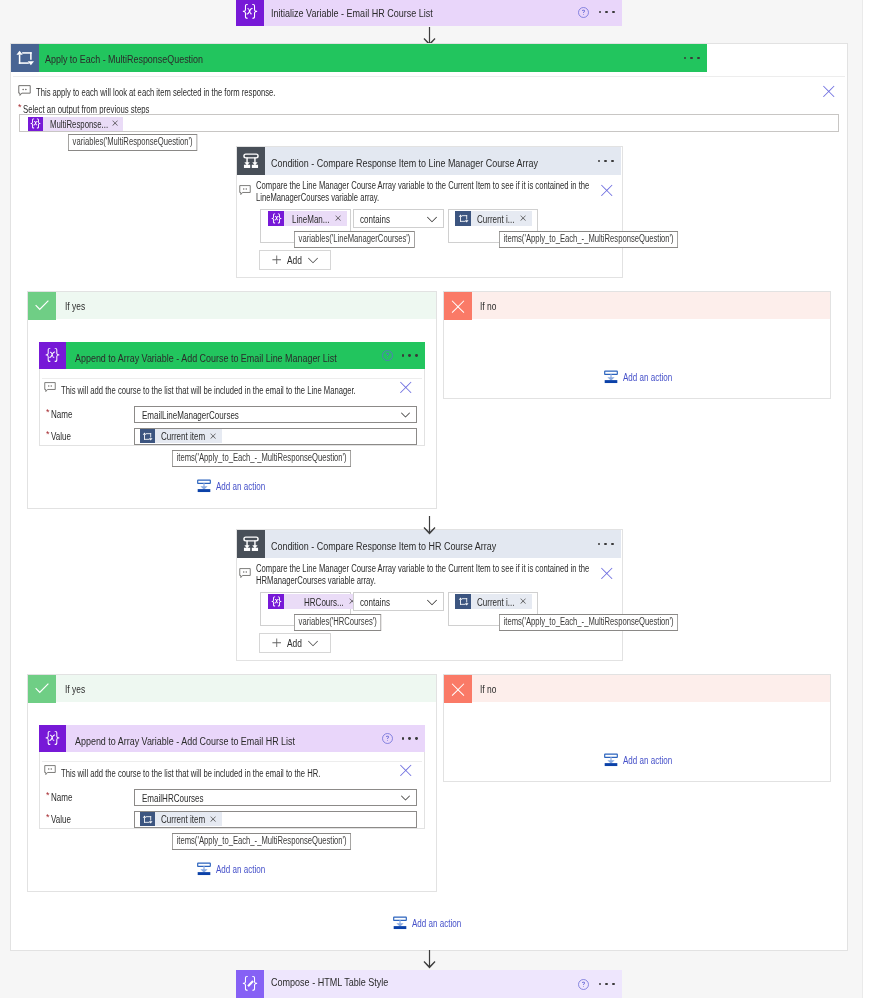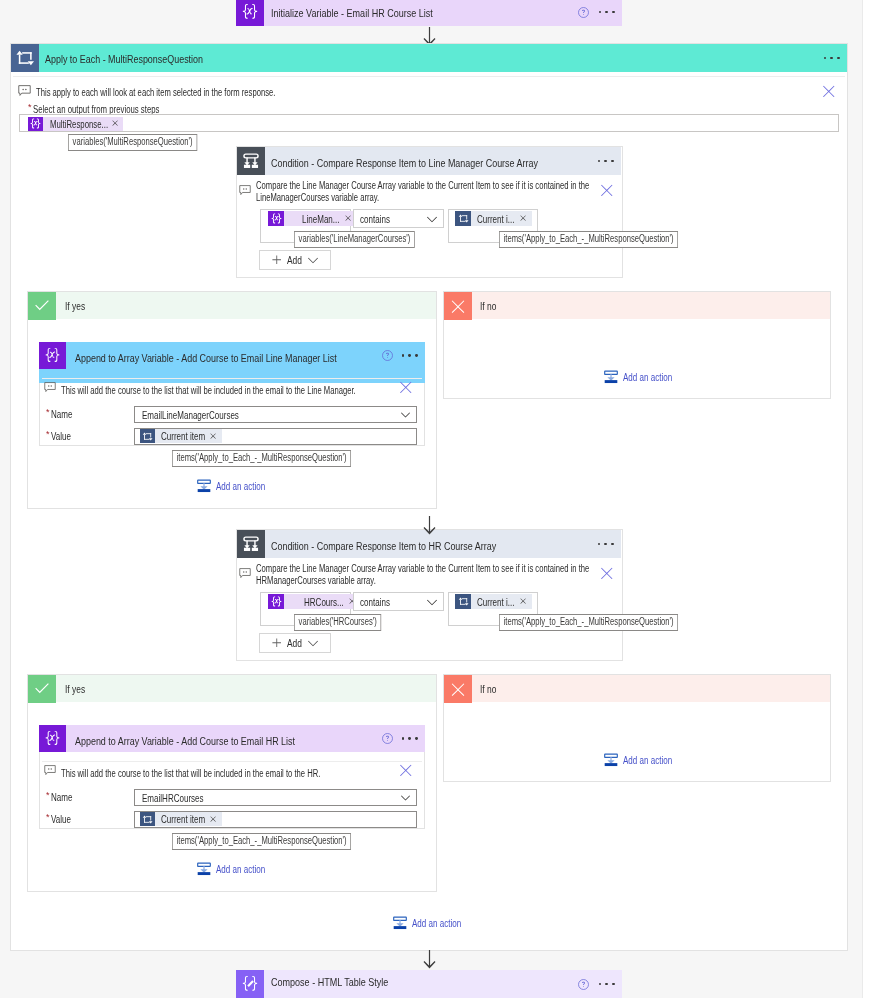--- a/index.html
+++ b/index.html
@@ -113,21 +113,21 @@
 </div>
 
 <div class="abs" style="left:422px; top:27px;">
   <svg width="15" height="20" viewBox="0 0 15 20">
       <path d="M6.9 0h1.2v15.6l4.5-4.5 0.88 0.88L7.5 18.55 1.52 12.0l0.88-0.88 4.5 4.5z" fill="#3d3d3d"></path>
     </svg>
 </div>
 
 <div class="abs" id="scope" style="left:10px; top:43px; width:838px; height:908px; background:#fff; border:1px solid #e2e2e2;"></div>
 
-<div class="abs" style="left:11px; top:44px; width:836px; height:28px; background:#5eead4;">
+<div class="abs" style="left:11px; top:44px; width:696px; height:28px; background:#22c55e;">
   <div class="card-head" style="height:28px;">
     <div class="ico" style="background:#486493;">
       <svg width="20" height="20" viewBox="0 0 24 24">
         <path d="M8.6 5.0h11.4v1.85H8.6z" fill="#fff"></path>
         <path d="M18.15 5.0h1.85v9.0h-1.85z" fill="#fff"></path>
         <path d="M4.6 17.15h12.0v1.85H4.6z" fill="#fff"></path>
         <path d="M4.6 8.2h1.85v10.8H4.6z" fill="#fff"></path>
         <path d="M5.5 3.4 9.3 8.15H1.7z" fill="#fff"></path>
         <path d="M19.05 20.6 15.25 15.85h7.6z" fill="#fff"></path>
       </svg>
@@ -152,21 +152,21 @@
 </span>
 <div class="abs" style="left:36px; top:85px; width:420px;">
   <span class="sq" style="font-size: 10px; margin-right: -73.5403px;">This apply to each will look at each item selected in the form response.</span>
 </div>
 <span class="abs" style="left:823px; top:85px;">
   <svg width="11.5" height="11.5" viewBox="0 0 17 17">
       <path d="M1.0 1.0 8.5 8.5 16.0 1.0l0.95 0.95L9.45 9.45 16.95 16.95 16.0 17.9 8.5 10.4 1.0 17.9 0.05 16.95 7.55 9.45 0.05 1.95z" fill="#7171e0"></path>
     </svg>
 </span>
 
-<div class="abs" style="left:18px; top:102px;margin-left:10px;">
+<div class="abs" style="left:18px; top:102px;">
   <span class="req">*</span><span class="sq" style="font-size: 10.2px; margin-right: -38.8594px;">Select an output from previous steps</span>
 </div>
 <div class="abs" style="left:19px; top:114px; width:820px; height:18px; background:#fff; border:1px solid #c8c6c4;"></div>
 <div class="abs" style="left:28px; top:116.5px; height:14px; display:flex; align-items:center; background:#eadcf7;">
   <span style="width:15px;height:14px;background:#7719d7;display:flex;align-items:center;justify-content:center">
     <svg width="13" height="13">
         <use href="#ic-braces-sm" style="color:#fff"></use>
       </svg>
   </span>
   <span style="padding:0 0 0 7px"><span class="sq" style="font-size: 10.2px; margin-right: -17.8306px;">MultiResponse...</span></span>
@@ -218,21 +218,21 @@
     </svg>
 </span>
 
 <div class="abs" style="left:260px; top:209px; width:91px; height:34px; background:#fff; border:1px solid #d0d0d0;"></div>
 <div class="abs" style="left:268px; top:211px; height:15px; display:flex; align-items:center; background:#eadcf7;">
   <span style="width:16px;height:15px;background:#7719d7;display:flex;align-items:center;justify-content:center">
     <svg width="13" height="13">
         <use href="#ic-braces-sm" style="color:#fff"></use>
       </svg>
   </span>
-  <span style="padding:0 0 0 18px"><span class="sq" style="font-size: 10.5px; margin-right: -11.5223px;">LineMan...</span></span>
+  <span style="padding:0 0 0 8px"><span class="sq" style="font-size: 10.5px; margin-right: -11.5223px;">LineMan...</span></span>
   <span style="padding:0 6px 0 5px;display:flex;align-items:center">
       <svg width="6.2" height="6.2" viewBox="0 0 12 12">
         <path d="M1.5 0.75 6 5.25 10.5 0.75l0.75 0.75L6.75 6l4.5 4.5-0.75 0.75L6 6.75 1.5 11.25l-0.75-0.75L5.25 6 0.75 1.5z" fill="#323130"></path>
       </svg>
     </span>
 </div>
 <div class="tip" style="left:294px; top:231px;">variables('LineManagerCourses')</div>
 
 <div class="abs" style="left:353px; top:209px; width:91px; height:19px; background:#fff; border:1px solid #cfcfcf; display:flex; align-items:center;">
   <span style="padding-left:6px"><span class="sq" style="font-size: 10.5px; margin-right: -9.1907px;">contains</span></span>
@@ -276,21 +276,21 @@
 <div class="abs" style="left:27px; top:291px; width:410px; height:218px; background:#fff; border:1px solid #e2e2e2;"></div>
 <div class="abs" style="left:28px; top:292px; width:408px; height:27px; background:#eef8f1;"></div>
 <div class="abs" style="left:28px; top:292px; width:28px; height:28px; background:#6fce85; display:flex; align-items:center; justify-content:center;">
   <svg width="18" height="18" viewBox="0 0 24 24">
       <path d="M21.05 5.4 9.0 17.5 2.95 11.4l1.1-1.1 4.95 5.0L19.95 4.3z" fill="#fff"></path>
     </svg>
 </div>
 <div class="abs" style="left:65px; top:299px;"><span class="sq" style="font-size: 11px; margin-right: -6.17977px;">If yes</span></div>
 
 <div class="abs" style="left:39px; top:342px; width:386px; height:104px; background:#fff; border:1px solid #e2e2e2;"></div>
-<div class="abs" style="left:39px; top:342px; width:386px; height:41px; background:#7dd3fc;">
+<div class="abs" style="left:39px; top:342px; width:386px; height:27px; background:#22c55e;">
   <div class="card-head" style="height:27px;">
     <div class="ico" style="background:#7719d7;width:27px;height:27px;flex:0 0 27px">
       <svg width="19" height="19">
           <use href="#ic-braces" style="color:#fff"></use>
         </svg>
     </div>
     <div class="title" style="left:36px;top:10px"><span class="sq" style="font-size: 11.7px; margin-right: -80.4067px;">Append to Array Variable - Add Course to Email Line Manager List</span></div>
     <div class="spacer"></div>
     <div class="helpicon" style="margin-right:8px">
       <svg width="13" height="13">

